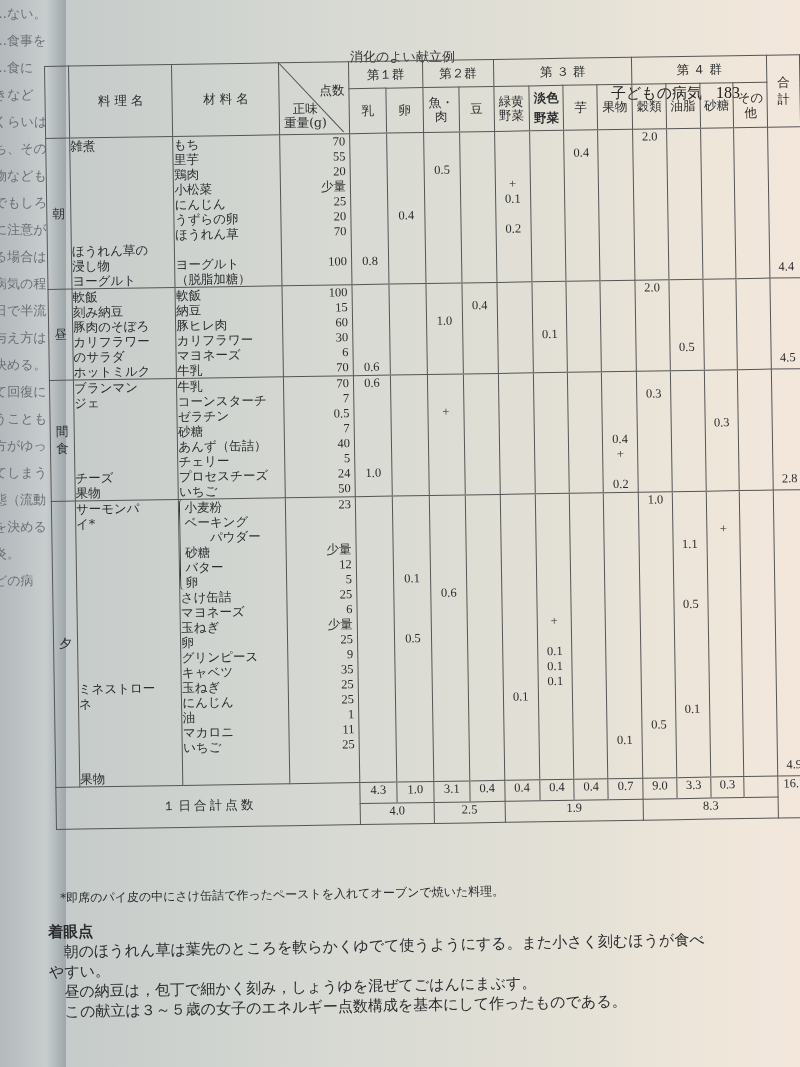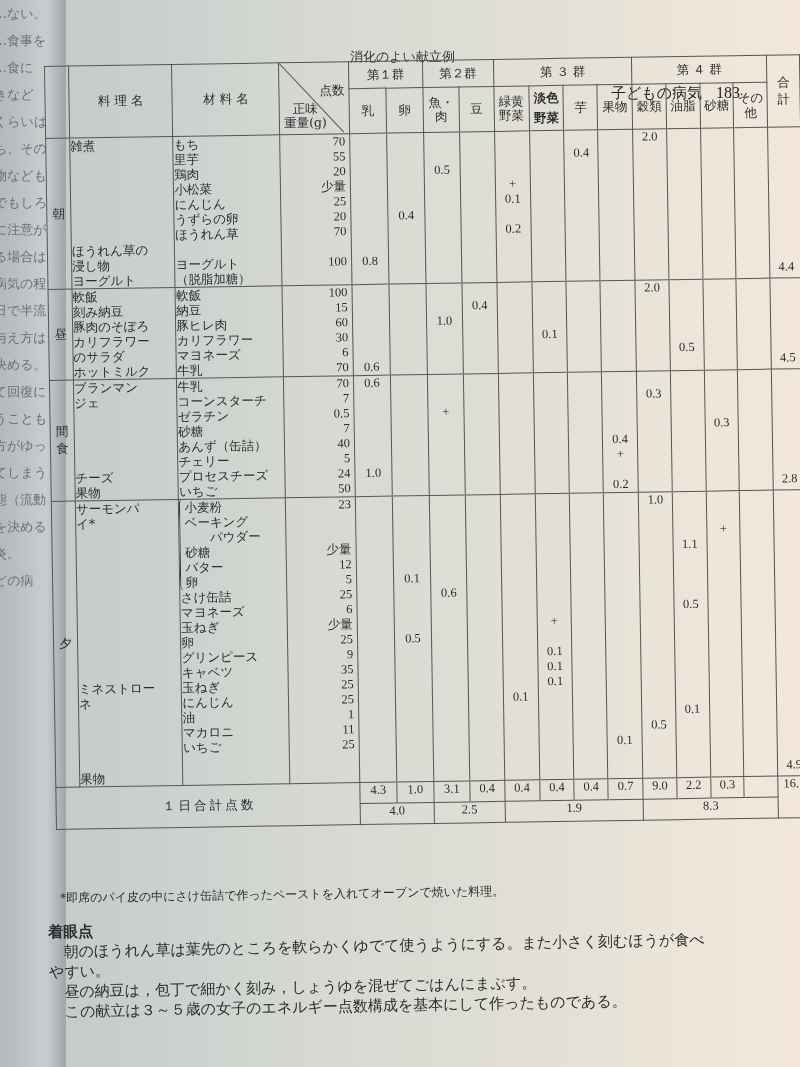--- a/index.html
+++ b/index.html
@@ -488,21 +488,21 @@
     <td colspan="4" rowspan="2" style="vertical-align:middle;text-align:center">１ 日 合 計 点 数</td>
     <td class="dot">4.3</td>
     <td>1.0</td>
     <td class="dot">3.1</td>
     <td>0.4</td>
     <td class="dot">0.4</td>
     <td class="dot">0.4</td>
     <td class="dot">0.4</td>
     <td>0.7</td>
     <td class="dot">9.0</td>
-    <td class="dot">2.2</td>
+    <td class="dot">3.3</td>
     <td class="dot">0.3</td>
     <td></td>
     <td rowspan="2">16.7</td>
   </tr>
   <tr class="sumrow">
     <td colspan="2">4.0</td>
     <td colspan="2">2.5</td>
     <td colspan="4">1.9</td>
     <td colspan="4">8.3</td>
   </tr>

